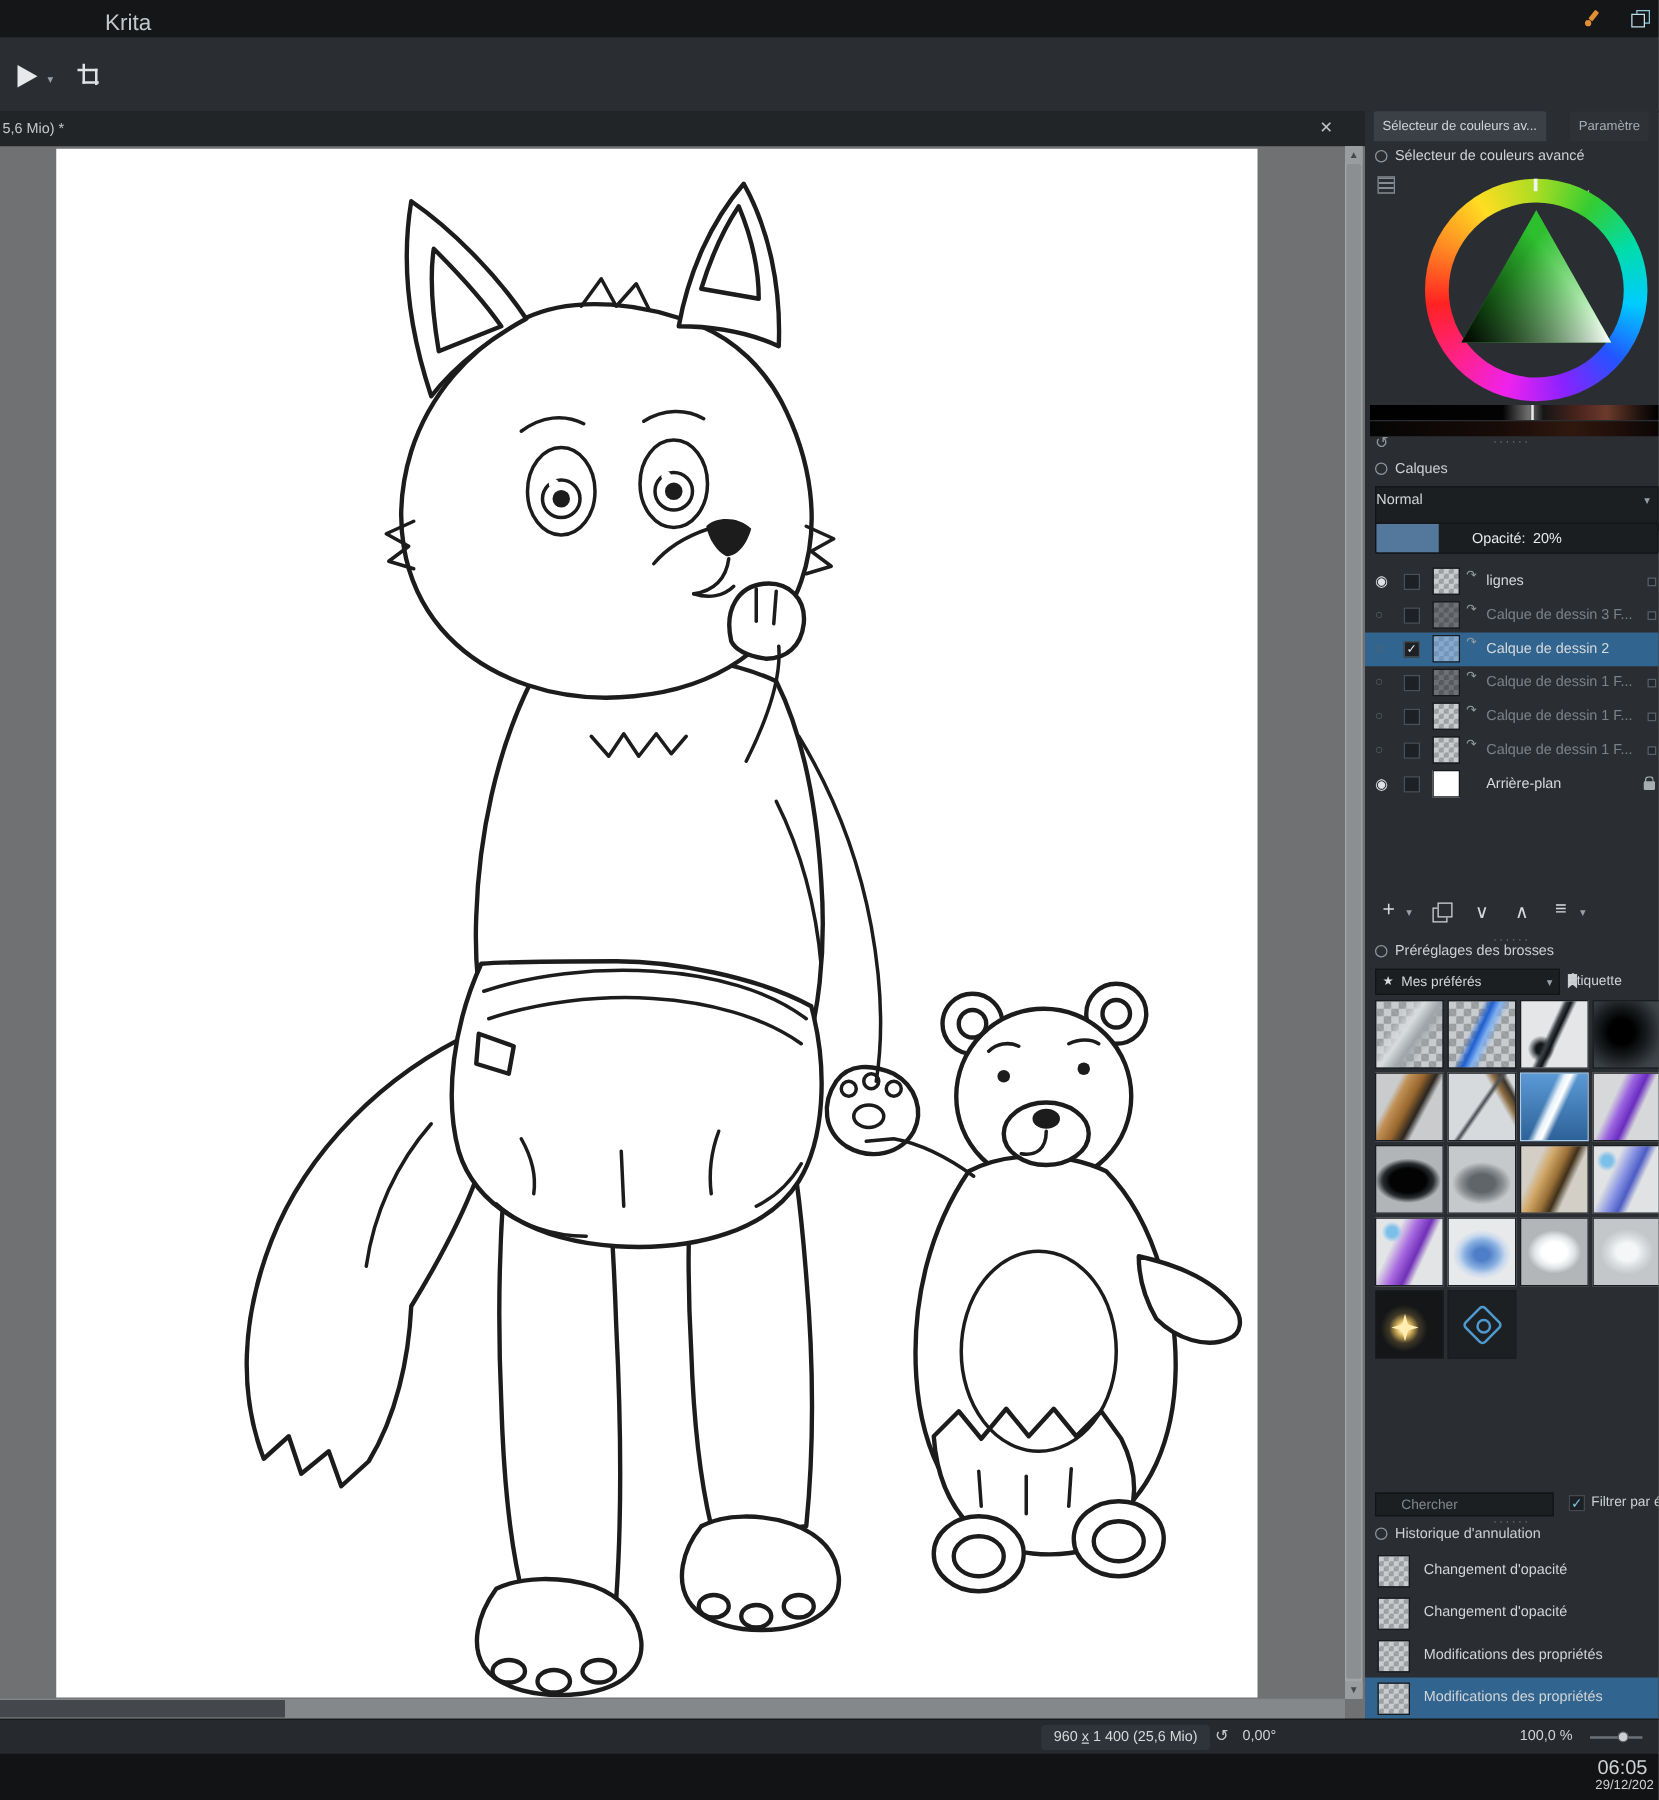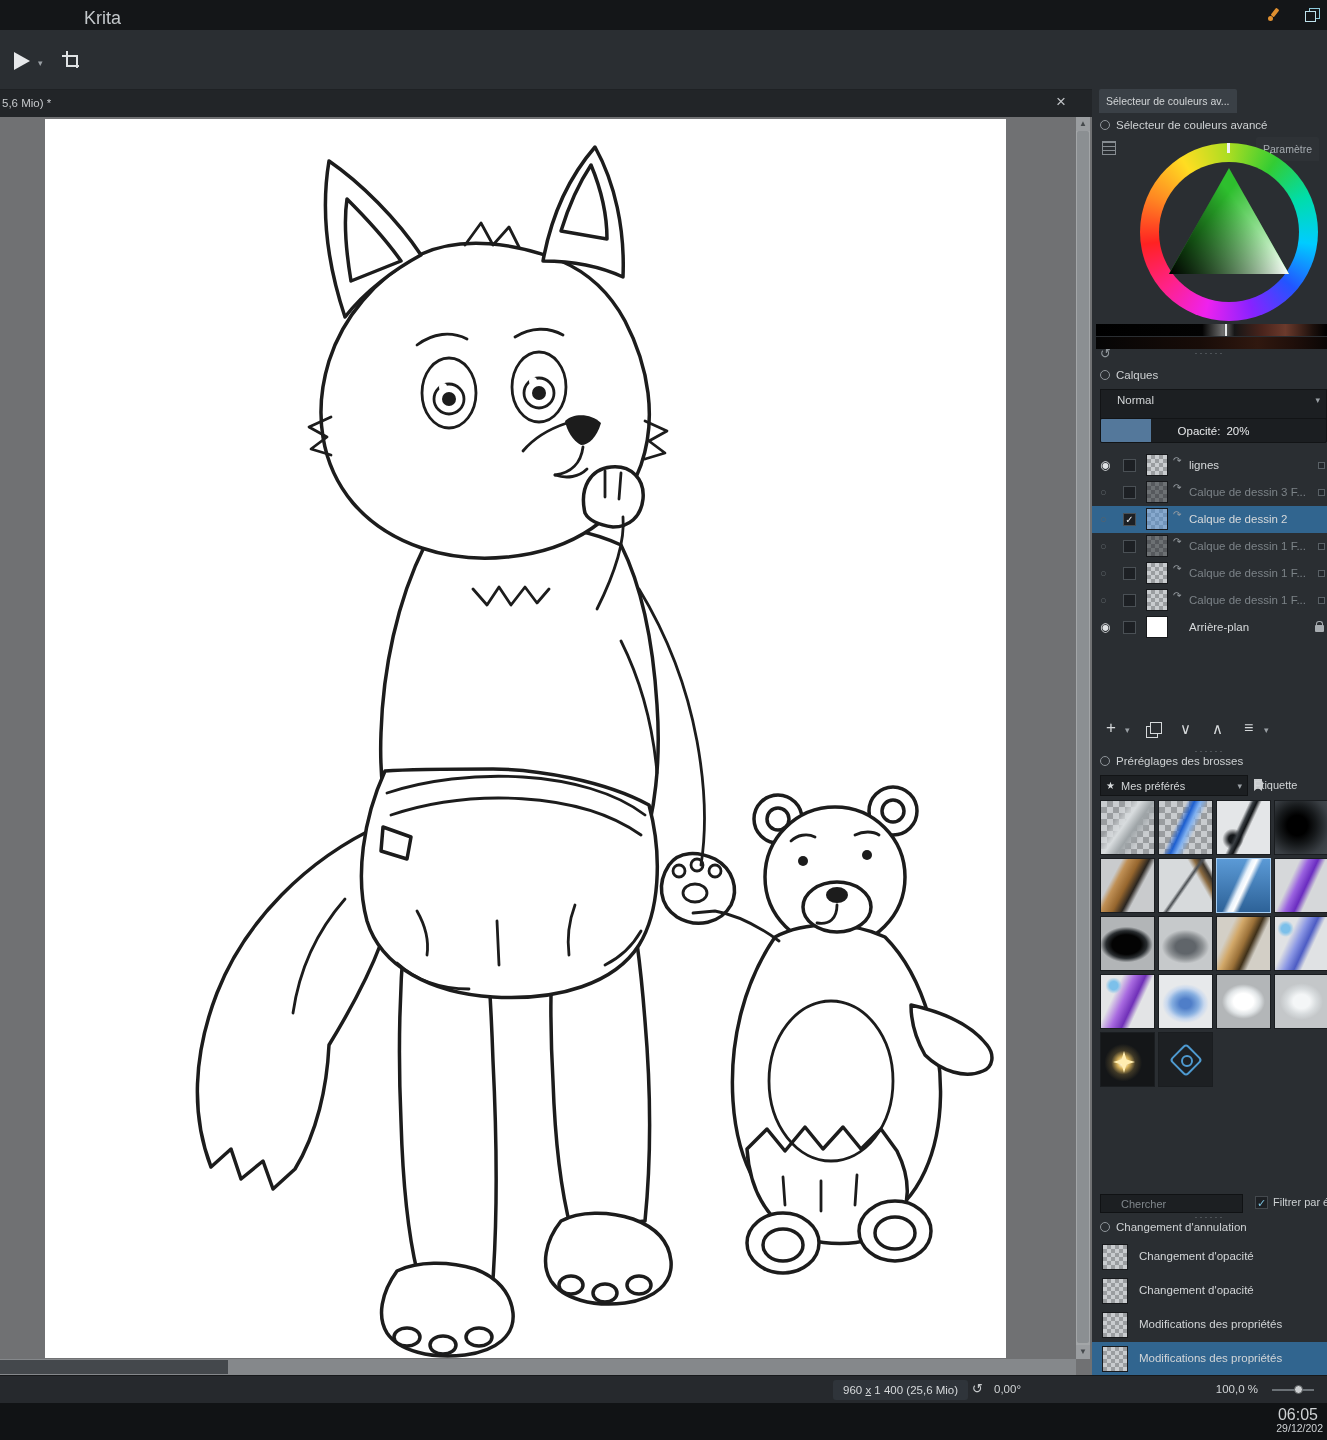--- a/index.html
+++ b/index.html
@@ -51,40 +51,40 @@
 
 
 .taskbar{position:absolute;left:0;top:1403px;width:1327px;height:37px;background:#111315;}
 .clock-time{position:absolute;right:9px;top:3px;font-size:16px;color:#ced1d3;}
 .clock-date{position:absolute;right:4px;top:19px;font-size:10.5px;color:#ced1d3;}
 
 
 .panel{position:absolute;left:1092px;top:88px;width:235px;height:1287px;background:#2a2e32;overflow:hidden;}
 .ptab{position:absolute;top:1px;height:24px;line-height:24px;font-size:10.5px;padding:0 7px;border-radius:2px 2px 0 0;white-space:nowrap;}
 .ptab1{left:7px;background:#3a4046;color:#d2d5d7;}
-.ptab2{left:164px;background:#2e3236;color:#a6acb1;margin-top:48px;}
+.ptab2{left:164px;background:#2e3236;color:#a6acb1;}
 .shead{position:absolute;left:8px;display:flex;align-items:center;gap:6px;font-size:11.5px;color:#ced1d3;white-space:nowrap;}
 .ring{width:10px;height:10px;border:1.5px solid #8f959a;border-radius:50%;flex:none;}
 .dots{position:absolute;left:0;width:235px;text-align:center;font-size:9px;letter-spacing:2px;color:#787e83;}
 
 
 .cs-settings{position:absolute;left:10px;top:53px;width:14px;height:14px;border:1.5px solid #868c91;background:repeating-linear-gradient(180deg,#868c91 0 1px,transparent 1px 4px);}
 .cs-slash{position:absolute;left:176px;top:62px;font-size:12px;color:#cdd0d2;}
 .wheel{position:absolute;left:48px;top:55px;width:178px;height:178px;}
 .ring-conic{position:absolute;inset:0;border-radius:50%;background:conic-gradient(#aadd22,#33cc33,#00ddaa,#00ccff,#2255ff,#8822ff,#ee22ee,#ff2288,#ff2222,#ff8822,#ffdd22,#aadd22);}
 .ring-hole{position:absolute;inset:19px;border-radius:50%;background:#2a2e32;}
 .ring-mark{position:absolute;left:87px;top:0;width:3px;height:10px;background:#f0f2f3;}
 .tri{position:absolute;left:19px;top:19px;}
 .gbar1{position:absolute;left:4px;top:236px;width:231px;height:12px;background:linear-gradient(90deg,#000 0%,#030303 46%,#6f6f6f 55%,#161616 60%,#4a241c 72%,#6b3a2c 82%,#1c100c 94%,#000 100%);}
 .gbar1 .mk{position:absolute;left:56%;top:0;width:2px;height:12px;background:#e8eaec;}
 .gbar2{position:absolute;left:4px;top:249px;width:231px;height:12px;background:linear-gradient(90deg,#050505,#180c08 45%,#30180f 70%,#200f0a 85%,#0a0605 100%);}
 .refresh{position:absolute;left:8px;top:258px;font-size:13px;color:#8f969b;}
 
 
-.blend{position:absolute;left:8px;top:301px;width:227px;height:36px;background:#1c1f22;border:1px solid #121416;color:#d2d5d7;font-size:11.5px;line-height:21px;padding-left:16px;}
+.blend{position:absolute;left:8px;top:301px;width:227px;height:36px;background:#1c1f22;border:1px solid #121416;color:#d2d5d7;font-size:11.5px;line-height:21px;padding-left:0;}
 .blend .bc{position:absolute;right:6px;top:0;font-size:9px;color:#9aa0a5;}
 .opa{position:absolute;left:8px;top:330px;width:227px;height:25px;background:#1b1e21;border:1px solid #121416;border-radius:2px;overflow:hidden;}
 .opa-fill{position:absolute;left:0;top:0;bottom:0;width:22%;background:#54789b;}
 .opa-label{position:absolute;left:0;top:0;width:100%;height:100%;display:flex;justify-content:center;align-items:center;gap:6px;font-size:11.5px;color:#e8eaec;}
 .layers{position:absolute;left:0;top:364px;width:235px;}
 .lrow{position:relative;height:27px;}
 .lrow.sel{background:#31658f;}
 .leye{position:absolute;left:8px;top:6px;font-size:12px;color:#dfe2e4;}
 .leye.off{color:#5c6267;font-size:11px;top:7px;}
 .lcb{position:absolute;left:31px;top:7px;width:13px;height:13px;background:#1d2024;border:1px solid #4a5055;font-size:10px;line-height:11px;text-align:center;color:#e8eaec;}
@@ -450,21 +450,21 @@
     <div class="bcell bp17"></div>
   </div>
 
   <input class="search" placeholder="Chercher" style="">
   <span class="fcb">✓</span>
   <span class="flabel2">Filtrer par é</span>
 
   <div class="dots" style="top:1124px;">······</div>
   <div class="shead" style="top:1133px;">
     <i class="ring"></i>
-    <span>Changement d'annulation</span>
+    <span>Historique d'annulation</span>
   </div>
 
   <div class="hist">
     <div class="hrow">
       <span class="hithumb chk8"></span>
       <span class="hlabel">Changement d'opacité</span>
     </div>
     <div class="hrow">
       <span class="hithumb chk8"></span>
       <span class="hlabel">Changement d'opacité</span>

